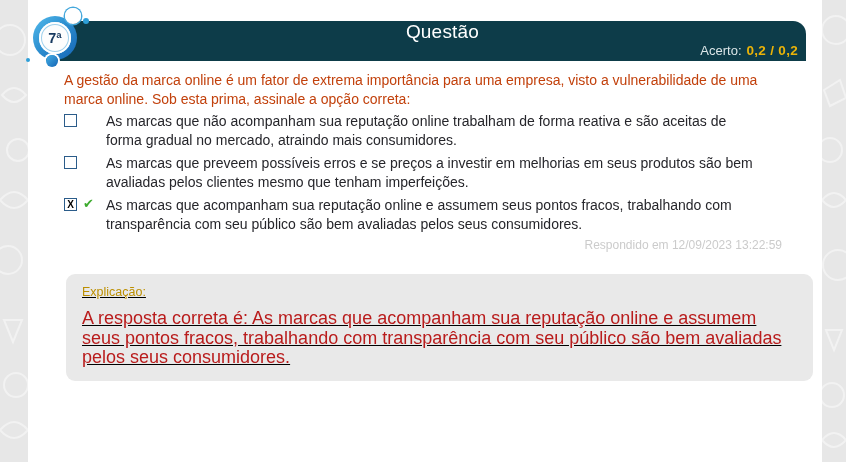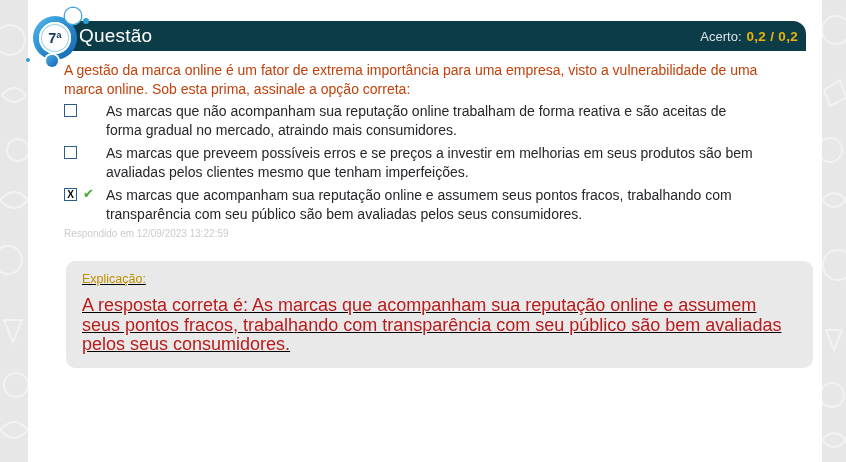--- a/index.html
+++ b/index.html
@@ -9,23 +9,23 @@
     font-family:"Liberation Sans",sans-serif;
     -webkit-font-smoothing:antialiased;
   }
   .watermark{position:absolute;left:0;top:0;width:846px;height:462px;z-index:0;}
   .card{
     position:absolute;left:28px;top:0;width:794px;height:462px;
     background:#ffffff;z-index:1;
   }
   
   .qheader{
-    position:relative;margin:21px 16px 0 17px;height:30px;
+    position:relative;margin:21px 16px 0 17px;height:40px;
     background:#0d3c49;border-radius:0 13px 0 0;
-    display:flex;align-items:center;
+    display:flex;align-items:center;flex-direction:column;
   }
   .qheader-title{
     padding-left:34px;color:#ffffff;font-size:19px;letter-spacing:.2px;
   }
   .score{
     margin-left:auto;padding-right:8px;font-size:13px;color:#dce6e8;
     display:flex;align-items:center;gap:5px;
   }
   .score-value{color:#eab308;font-weight:bold;font-size:13.5px;letter-spacing:.3px;}
   
@@ -61,21 +61,21 @@
     width:42px;flex-shrink:0;display:flex;align-items:flex-start;gap:6px;padding-top:2px;
   }
   .checkbox{
     width:13px;height:13px;box-sizing:border-box;border:1px solid #2b5c8a;background:#fff;
     display:flex;align-items:center;justify-content:center;
     font-size:10px;font-weight:bold;color:#000;line-height:1;cursor:pointer;
   }
   .check-icon{color:#3dab2e;font-size:13px;line-height:1;margin-top:-1px;}
   .option-text{font-size:14px;line-height:18.5px;color:#26262b;max-width:658px;}
   .answered{
-    text-align:left;color:#cbcbcb;font-size:10px;padding-right:4px;
+    text-align:right;color:#cbcbcb;font-size:12px;padding-right:4px;
   }
   
   .explanation{
     margin:22px -27px 0 2px;background:#e9e9e9;border-radius:9px;
     padding:11px 16px 13px;
     text-decoration:underline;
   }
   .explanation-label{color:#bc8f00;font-size:12.5px;margin-bottom:10px;}
   .explanation-text{font-size:18px;line-height:19.5px;color:#b91c1c;max-width:730px;}
 </style>

